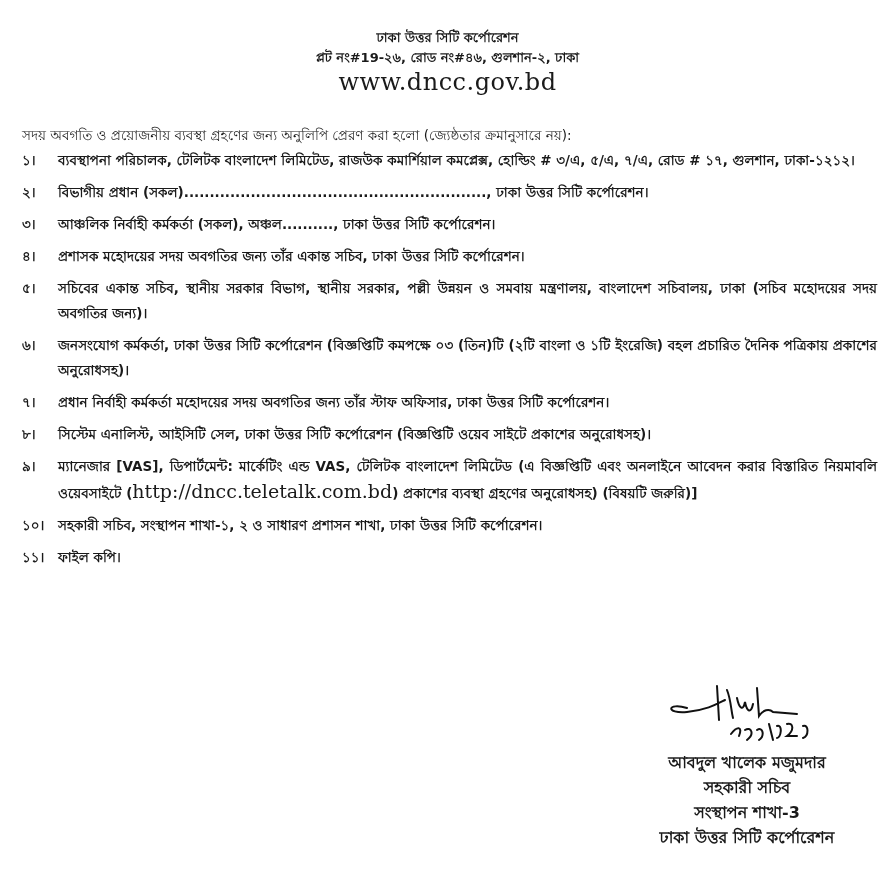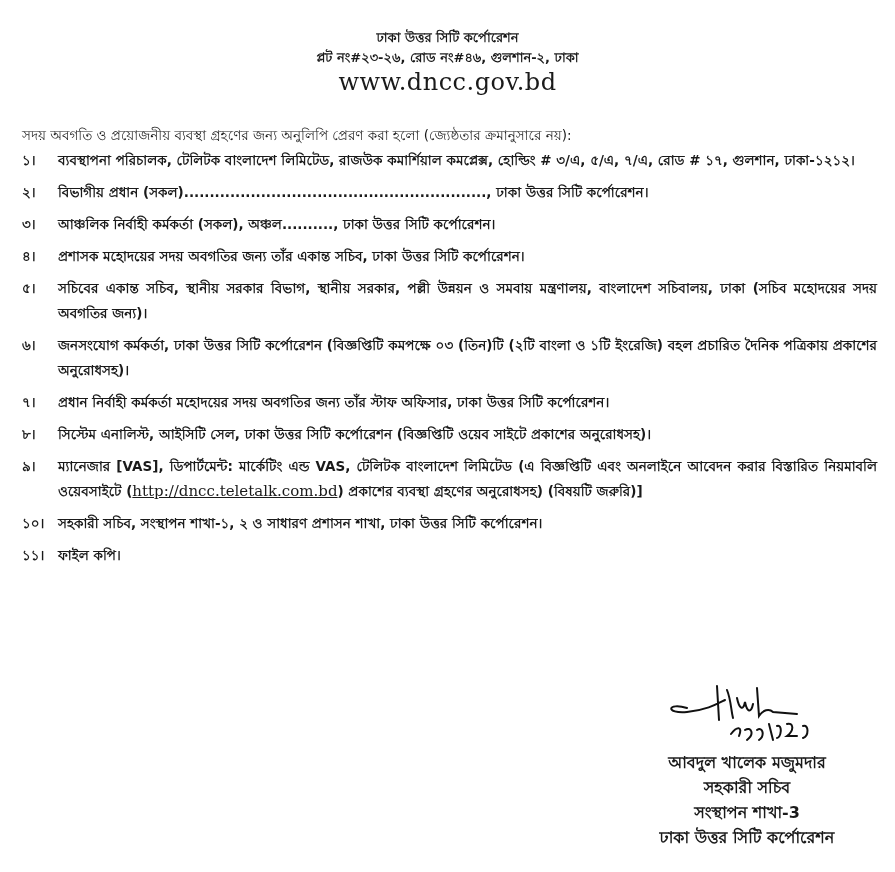--- a/index.html
+++ b/index.html
@@ -67,23 +67,22 @@
     text-align: justify;
   }
   .list li .num {
     position: absolute;
     left: 0;
     top: 0;
     width: 36px;
   }
   .list li .link {
     font-family: "DejaVu Serif", "Liberation Serif", serif;
-    text-decoration: underline;
     font-weight: normal;
-    font-size: 15px;
+    font-size: 19px;
   }
   .sig-block {
     position: absolute;
     left: 612px;
     top: 680px;
     width: 270px;
     text-align: center;
   }
   .signature {
     display: block;
@@ -95,21 +94,21 @@
     font-size: 16px;
     font-weight: 600;
     line-height: 25px;
   }
 </style>
 </head>
 <body>
 
 <div class="header">
   <div class="org">ঢাকা উত্তর সিটি কর্পোরেশন</div>
-  <div class="addr">প্লট নং#২৩-২৬, রোড নং#৪৬, গুলশান-২, ঢাকা</div>
+  <div class="addr">প্লট নং#19-২৬, রোড নং#৪৬, গুলশান-২, ঢাকা</div>
   <div class="web">www.dncc.gov.bd</div>
 </div>
 
 <div class="intro">সদয় অবগতি ও প্রয়োজনীয় ব্যবস্থা গ্রহণের জন্য অনুলিপি প্রেরণ করা হলো (জ্যেষ্ঠতার ক্রমানুসারে নয়):</div>
 
 <ol class="list">
   <li>
     <span class="num">১।</span>
     <span>ব্যবস্থাপনা পরিচালক, টেলিটক বাংলাদেশ লিমিটেড, রাজউক কমার্শিয়াল কমপ্লেক্স, হোল্ডিং # ৩/এ, ৫/এ, ৭/এ, রোড # ১৭, গুলশান, ঢাকা-১২১২।</span>
   </li>

